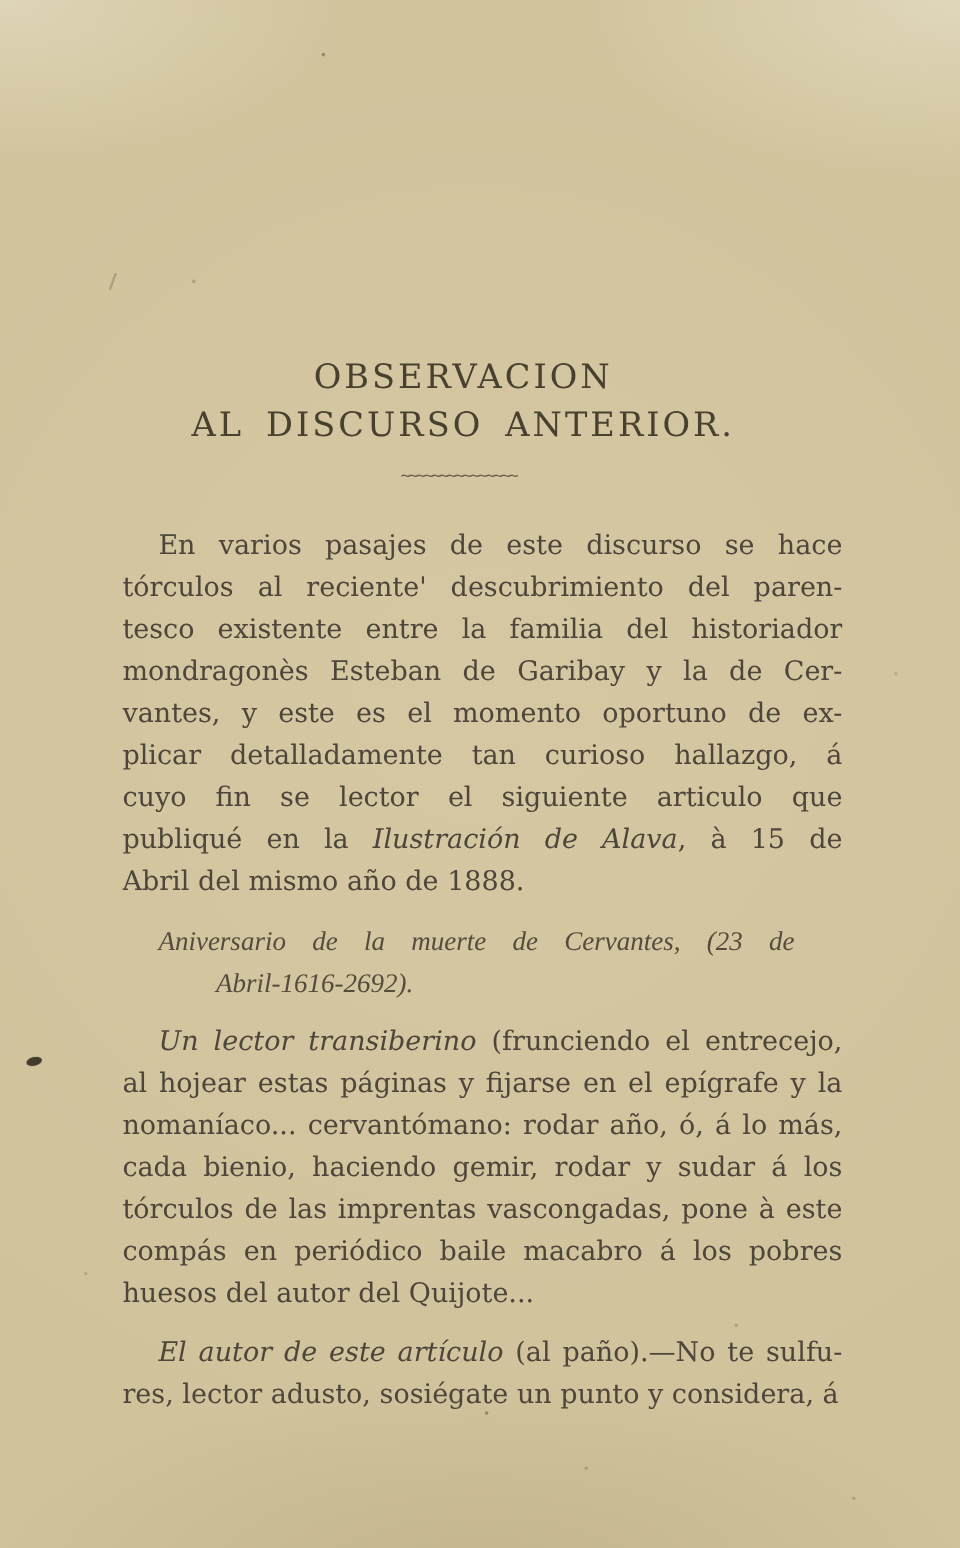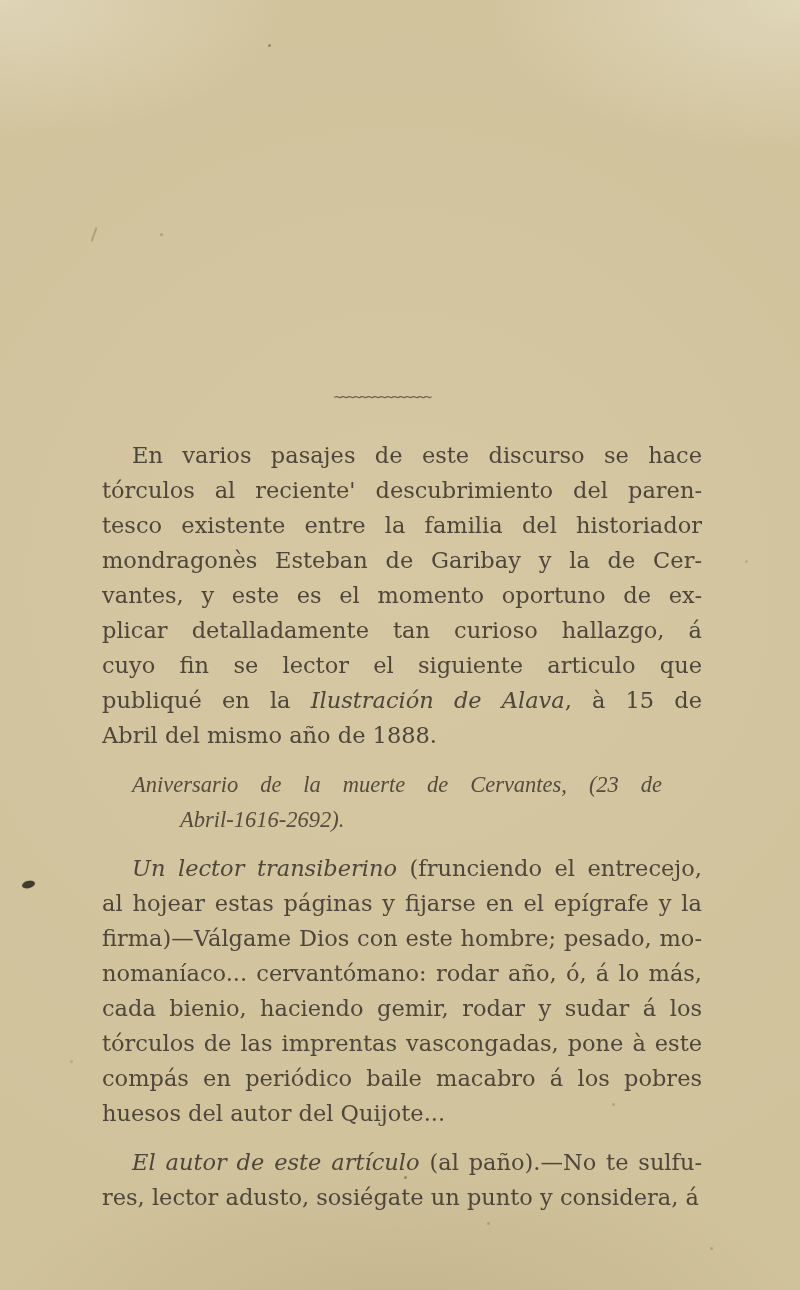--- a/index.html
+++ b/index.html
@@ -121,20 +121,24 @@
     box-shadow: 0 0 1px 0 rgba(66,59,46,0.6);
   }
 </style>
 </head>
 <body>
 
 <div class="page">
 
   <div class="blemish-slash"></div>
 
+  <h1 class="title">
+    <span class="tline">OBSERVACION</span>
+    <span class="tline">AL DISCURSO ANTERIOR.</span>
+  </h1>
 
   <div class="divider">~~~~~~~~~~~~~~~</div>
 
   <div class="text-block">
       <div class="para body">
         <div class="line ind1"><span>En varios pasajes de este discurso se hace</span></div>
         <div class="line"><span>tórculos al reciente' descubrimiento del paren-</span></div>
         <div class="line"><span>tesco existente entre la familia del historiador</span></div>
         <div class="line"><span>mondragonès Esteban de Garibay y la de Cer-</span></div>
         <div class="line"><span>vantes, y este es el momento oportuno de ex-</span></div>
@@ -143,21 +147,20 @@
         <div class="line"><span>publiqué en la </span><span class="it">Ilustración de Alava</span><span>, à 15 de</span></div>
         <div class="line last"><span>Abril del mismo año de 1888.</span></div>
       </div>
       <div class="para heading">
         <div class="line ind1"><span class="it">Aniversario de la muerte de Cervantes, (23 de</span></div>
         <div class="line last ind2"><span class="it">Abril-1616-2692).</span></div>
       </div>
       <div class="para body">
         <div class="line ind1"><span class="it">Un lector transiberino</span><span> (frunciendo el entrecejo,</span></div>
         <div class="line"><span>al hojear estas páginas y fijarse en el epígrafe y la</span></div>
-        <div class="line"><span>firma)—Válgame Dios con este hombre; pesado, mo-</span></div>
         <div class="line"><span>nomaníaco... cervantómano: rodar año, ó, á lo más,</span></div>
         <div class="line"><span>cada bienio, haciendo gemir, rodar y sudar á los</span></div>
         <div class="line"><span>tórculos de las imprentas vascongadas, pone à este</span></div>
         <div class="line"><span>compás en periódico baile macabro á los pobres</span></div>
         <div class="line last"><span>huesos del autor del Quijote...</span></div>
       </div>
       <div class="para body">
         <div class="line ind1"><span class="it">El autor de este artículo</span><span> (al paño).—No te sulfu-</span></div>
         <div class="line last"><span>res, lector adusto, sosiégate un punto y considera, á</span></div>
       </div>

